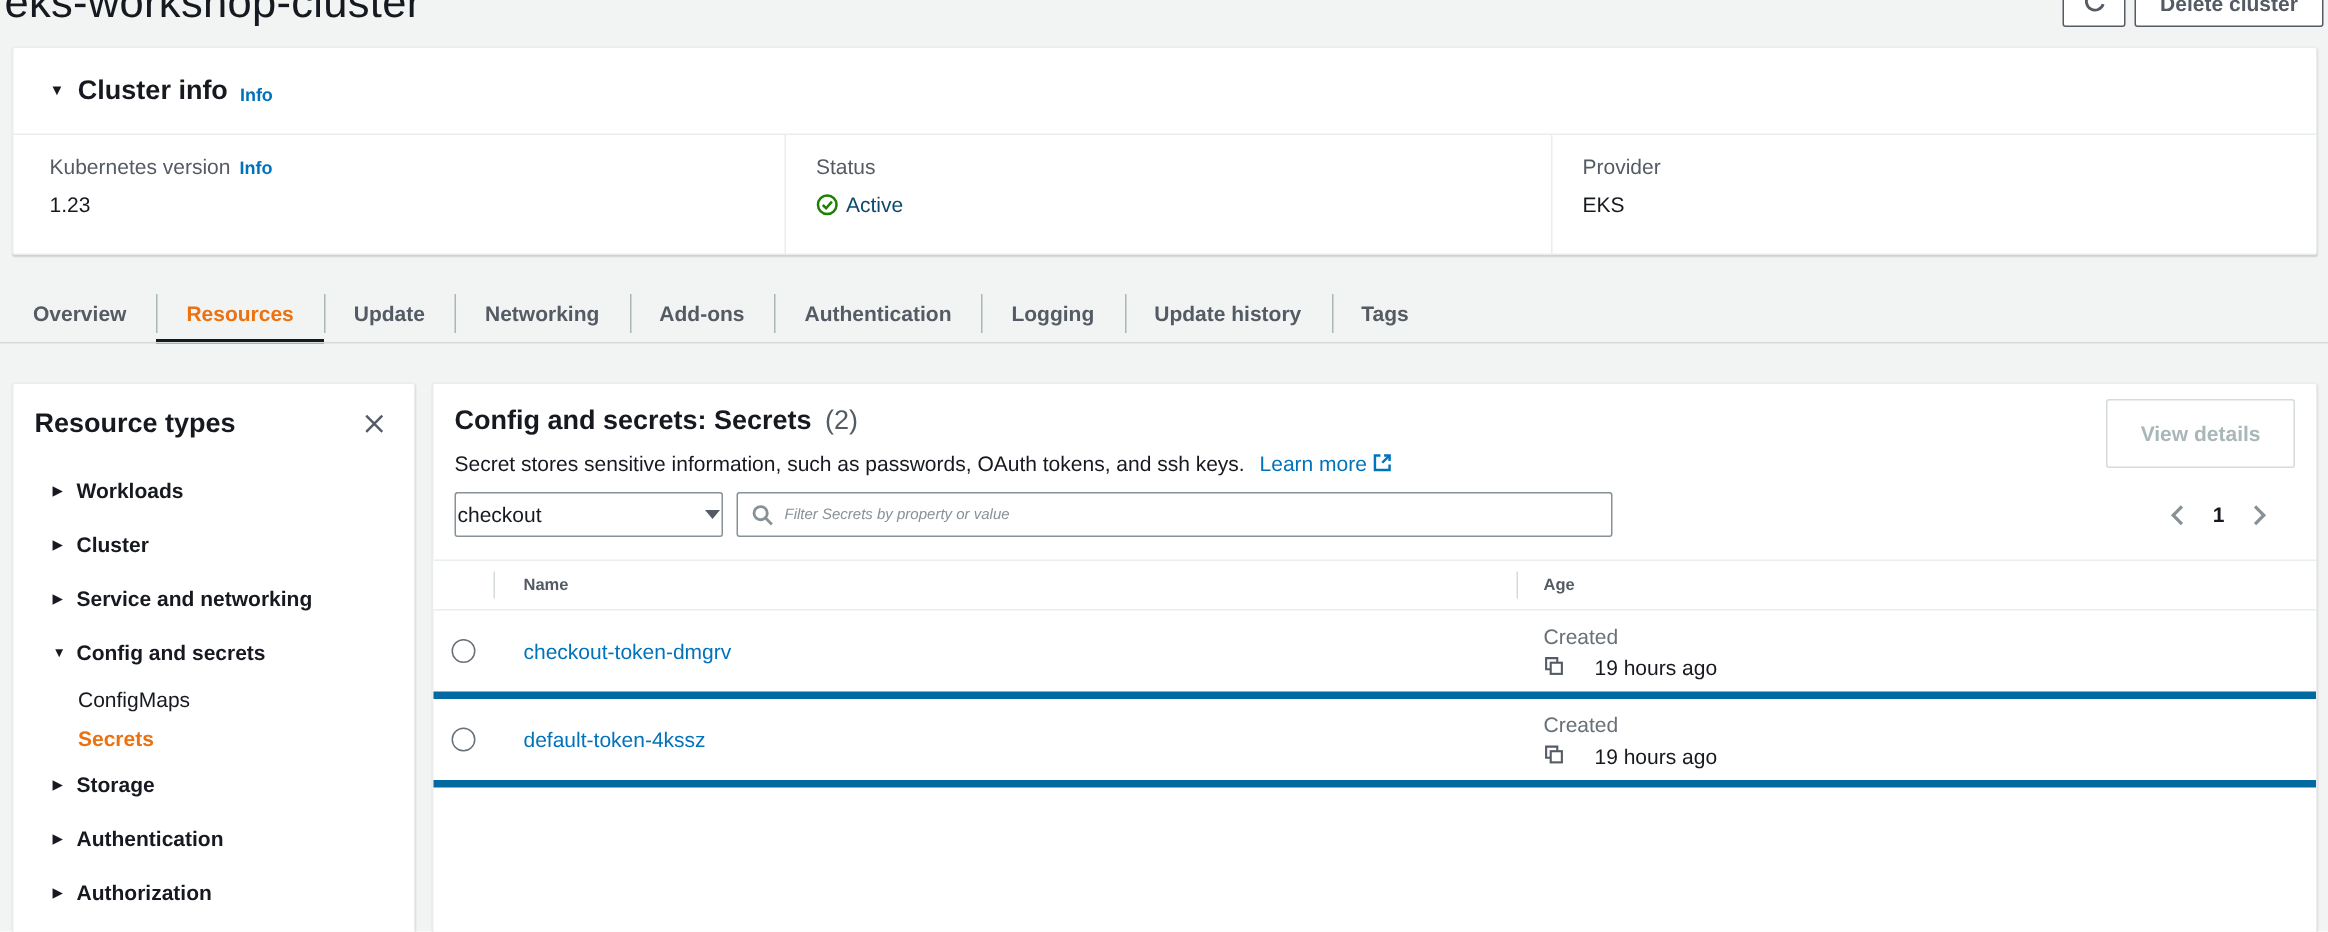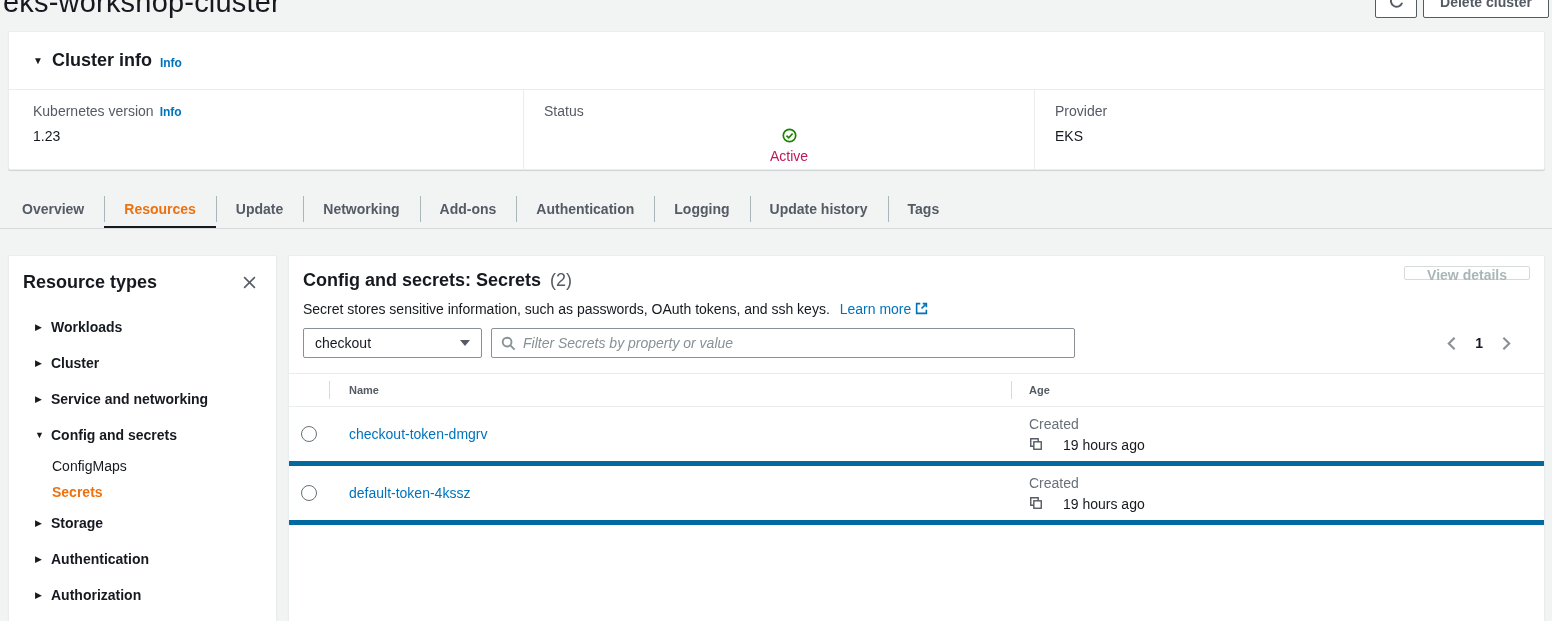--- a/index.html
+++ b/index.html
@@ -45,21 +45,21 @@
     text-decoration: none; position: relative; top: 2px; cursor: pointer;
   }
   .card-body { display: flex; height: 80px; }
   .cl-col { padding-top: 13px; }
   .col-1 { width: 514px; padding-left: 24px; }
   .col-2 { width: 511px; padding-left: 20px; border-left: 1px solid #eaeded; }
   .col-3 { flex: 1; padding-left: 20px; border-left: 1px solid #eaeded; }
   .field-label { color: #545b64; font-size: 14px; }
   .field-label .info-link { font-size: 12px; top: 0; margin-left: 6px; }
   .field-value { margin-top: 9px; font-size: 14px; color: #16191f; }
-  .status-ok { color: #be185d; display: flex; align-items: center; gap: 5px; flex-direction: column; }
+  .status-ok { color: #0c4a6e; display: flex; align-items: center; gap: 5px; }
   
   .tabs { position: absolute; left: 2px; top: 189px; display: flex; height: 40px; }
   .tab {
     position: relative; padding: 0 20px; line-height: 40px;
     font-weight: bold; font-size: 14px; color: #545b64; cursor: pointer;
     white-space: nowrap;
   }
   .tab + .tab::before {
     content: ""; position: absolute; left: 0; top: 7px; width: 1px; height: 26px;
     background: #aab7b8;
@@ -89,45 +89,45 @@
   .rt-child {
     padding: 5px 0 5px 43px; font-size: 14px; color: #16191f; cursor: pointer;
   }
   .rt-child.active { color: #ec7211; font-weight: bold; }
   
   .main { left: 288px; width: 1257px; height: 400px; }
   .main-header { padding: 14px 14px 0 14px; position: relative; }
   .main-title { font-size: 18px; font-weight: bold; }
   .main-count { font-size: 18px; font-weight: 400; color: #545b64; margin-left: 5px; }
   .view-details-btn {
-    position: absolute; right: 14px; top: 10px; height: 14px; padding: 0 22px;
+    position: absolute; right: 14px; top: 10px; height: 46px; padding: 0 22px;
     background: #fff; border: 1px solid #d5dbdb; border-radius: 2px;
     font-weight: bold; font-size: 14px; color: #aab7b8; font-family: inherit;
   }
   .main-desc { margin-top: 10px; font-size: 14px; color: #16191f; }
   .learn-more { color: #0073bb; text-decoration: none; margin-left: 6px; cursor: pointer; }
   .learn-more svg { vertical-align: -1px; margin-left: 4px; }
   .filter-row { display: flex; align-items: center; margin-top: 11px; padding-right: 14px; }
   .dropdown {
     width: 179px; height: 30px; border: 1px solid #879196; border-radius: 2px;
-    display: flex; align-items: center; padding: 0 11px; cursor: pointer;
+    display: flex; align-items: center; padding: 0 1px; cursor: pointer;
     background: #fff; font-size: 14px; color: #16191f;
   }
   .caret {
     margin-left: auto; width: 0; height: 0;
     border-left: 5px solid transparent; border-right: 5px solid transparent;
     border-top: 6px solid #545b64;
   }
   .searchbox {
     margin-left: 9px; width: 584px; height: 30px; border: 1px solid #879196;
     border-radius: 2px; background: #fff; display: flex; align-items: center;
     padding: 0 9px;
   }
   .searchbox input {
-    border: none; outline: none; flex: 1; font-size: 14px; margin-left: 7px;
+    border: none; outline: none; flex: 1; font-size: 10px; margin-left: 7px;
     font-family: inherit; color: #16191f; background: transparent;
   }
   .searchbox input::placeholder { font-style: italic; color: #879196; }
   .pagination { margin-left: auto; display: flex; align-items: center; gap: 10px; }
   .page-arrow { background: none; border: none; cursor: pointer; line-height: 0; padding: 2px; }
   .page-num { font-weight: bold; font-size: 14px; color: #16191f; padding: 0 2px; }
   
   .table { margin-top: 15px; }
   .t-header {
     display: flex; height: 34px; align-items: center;

